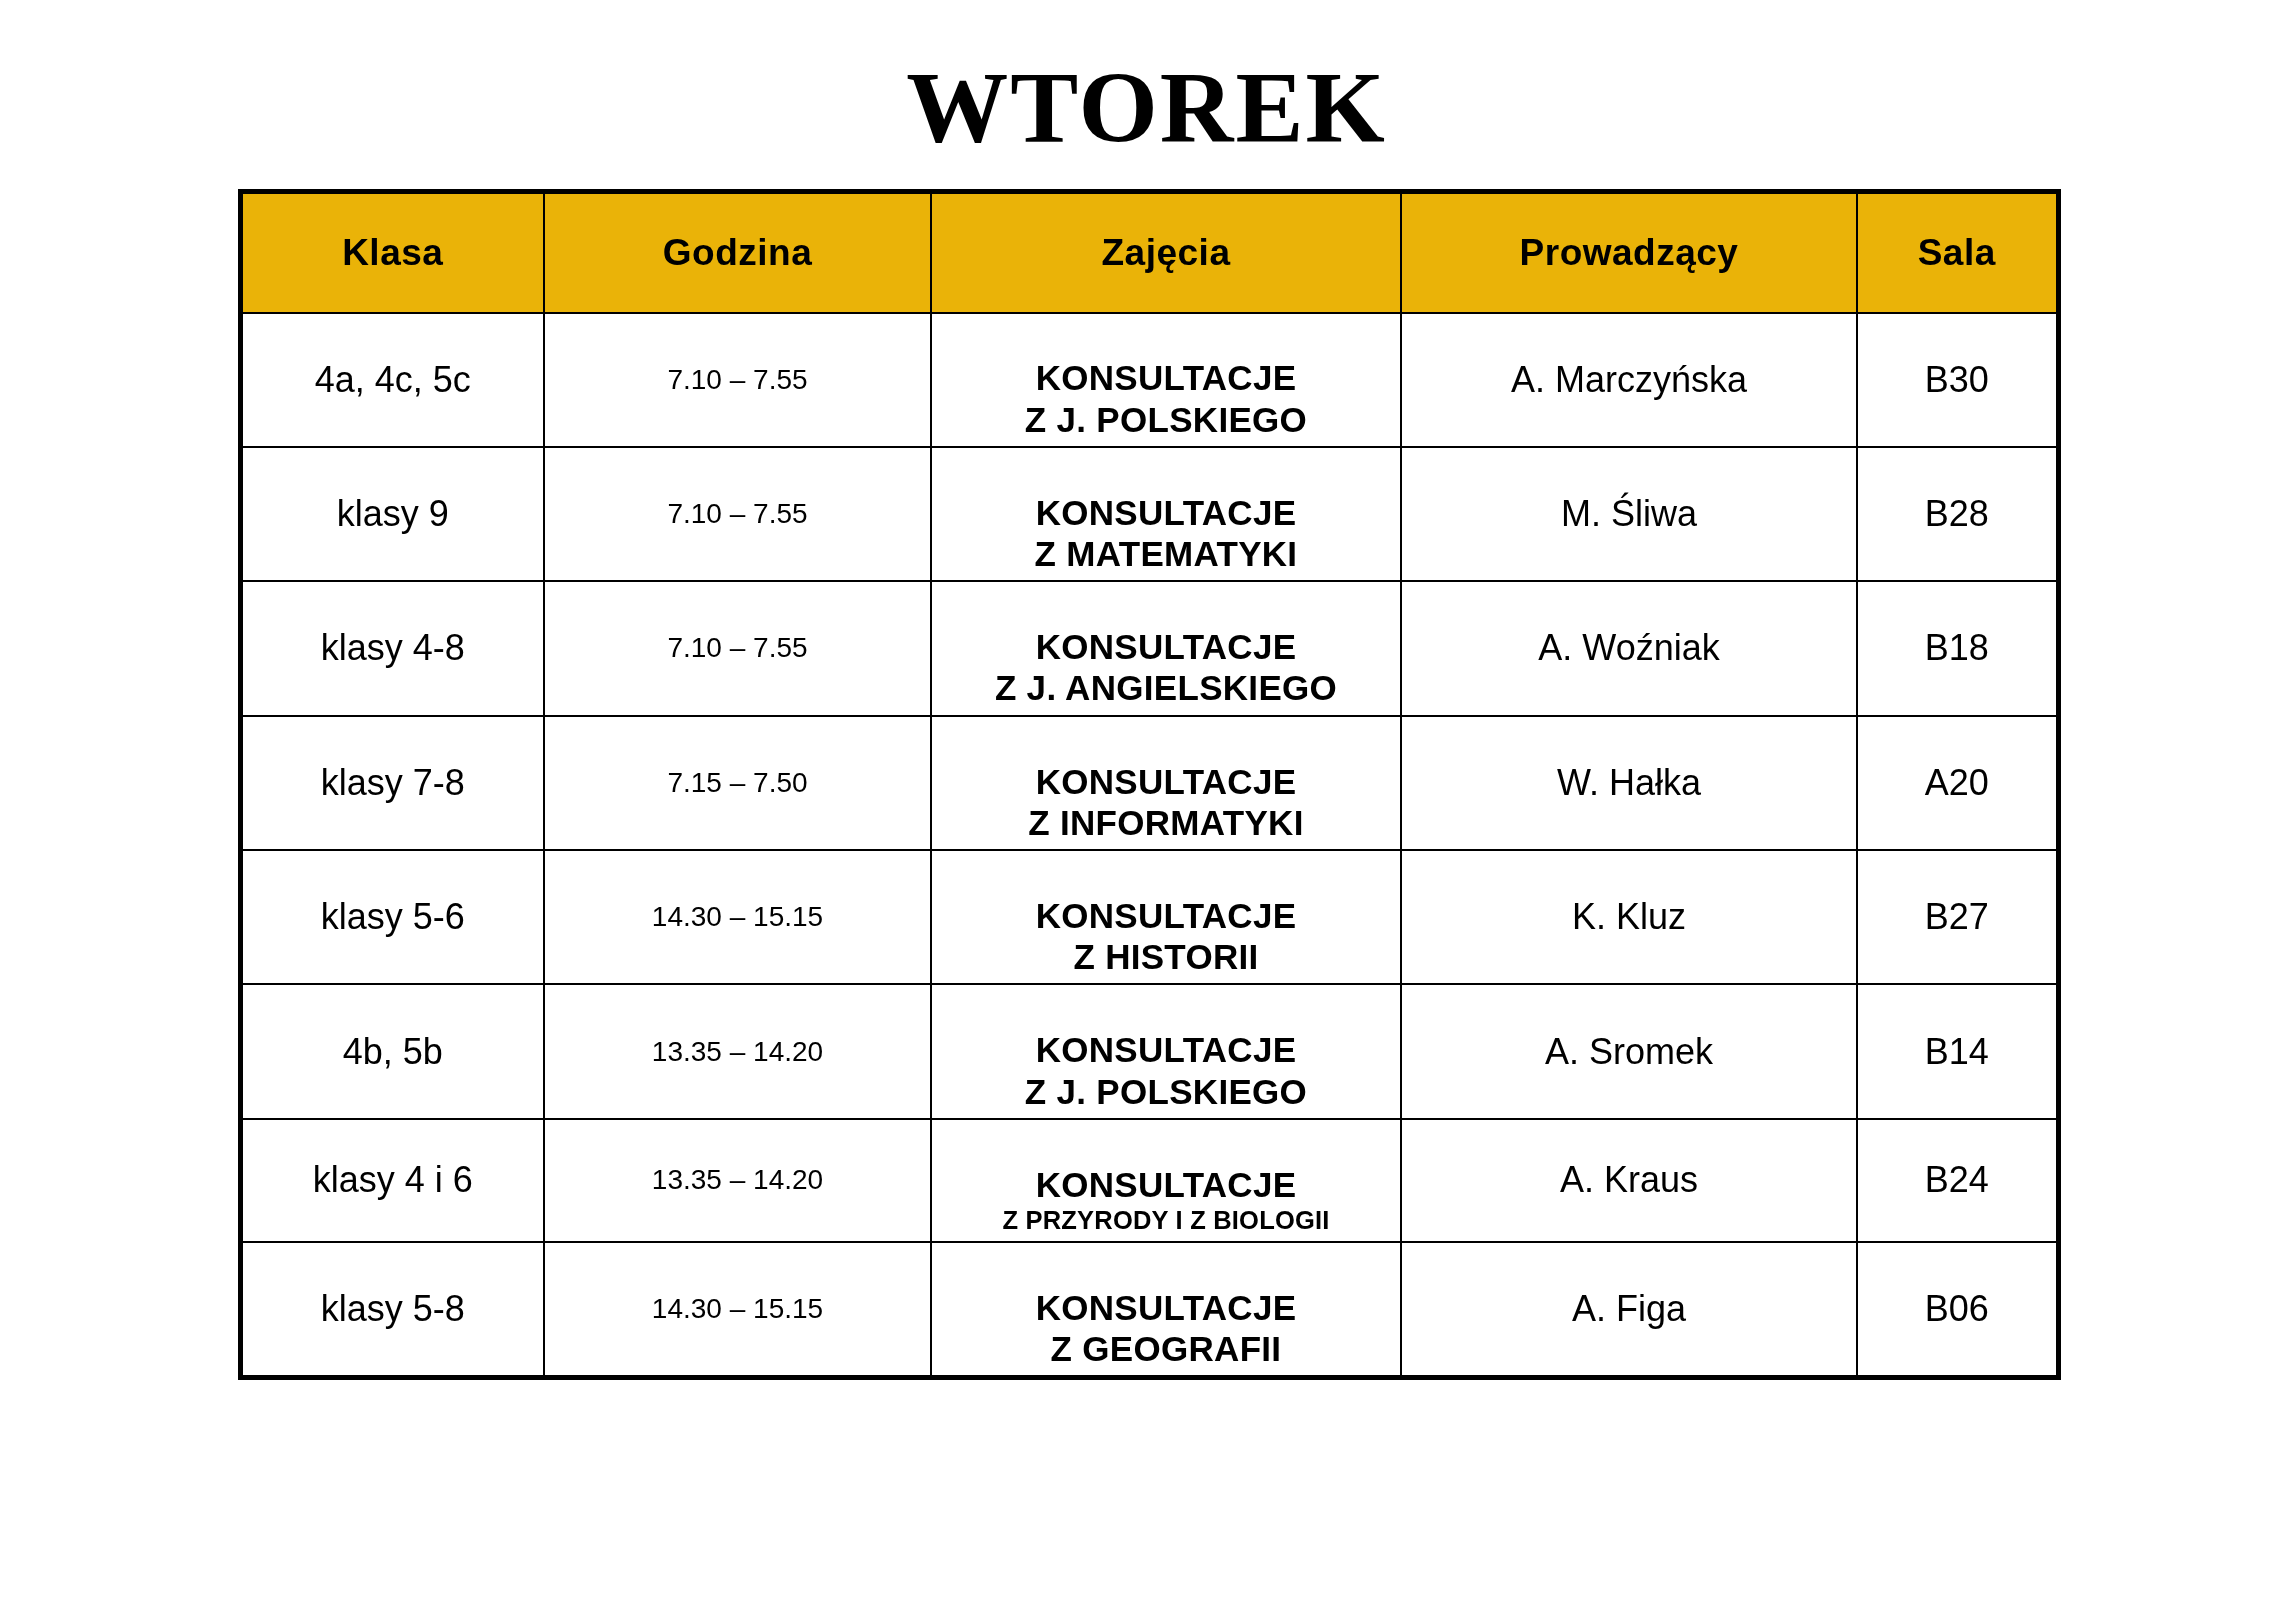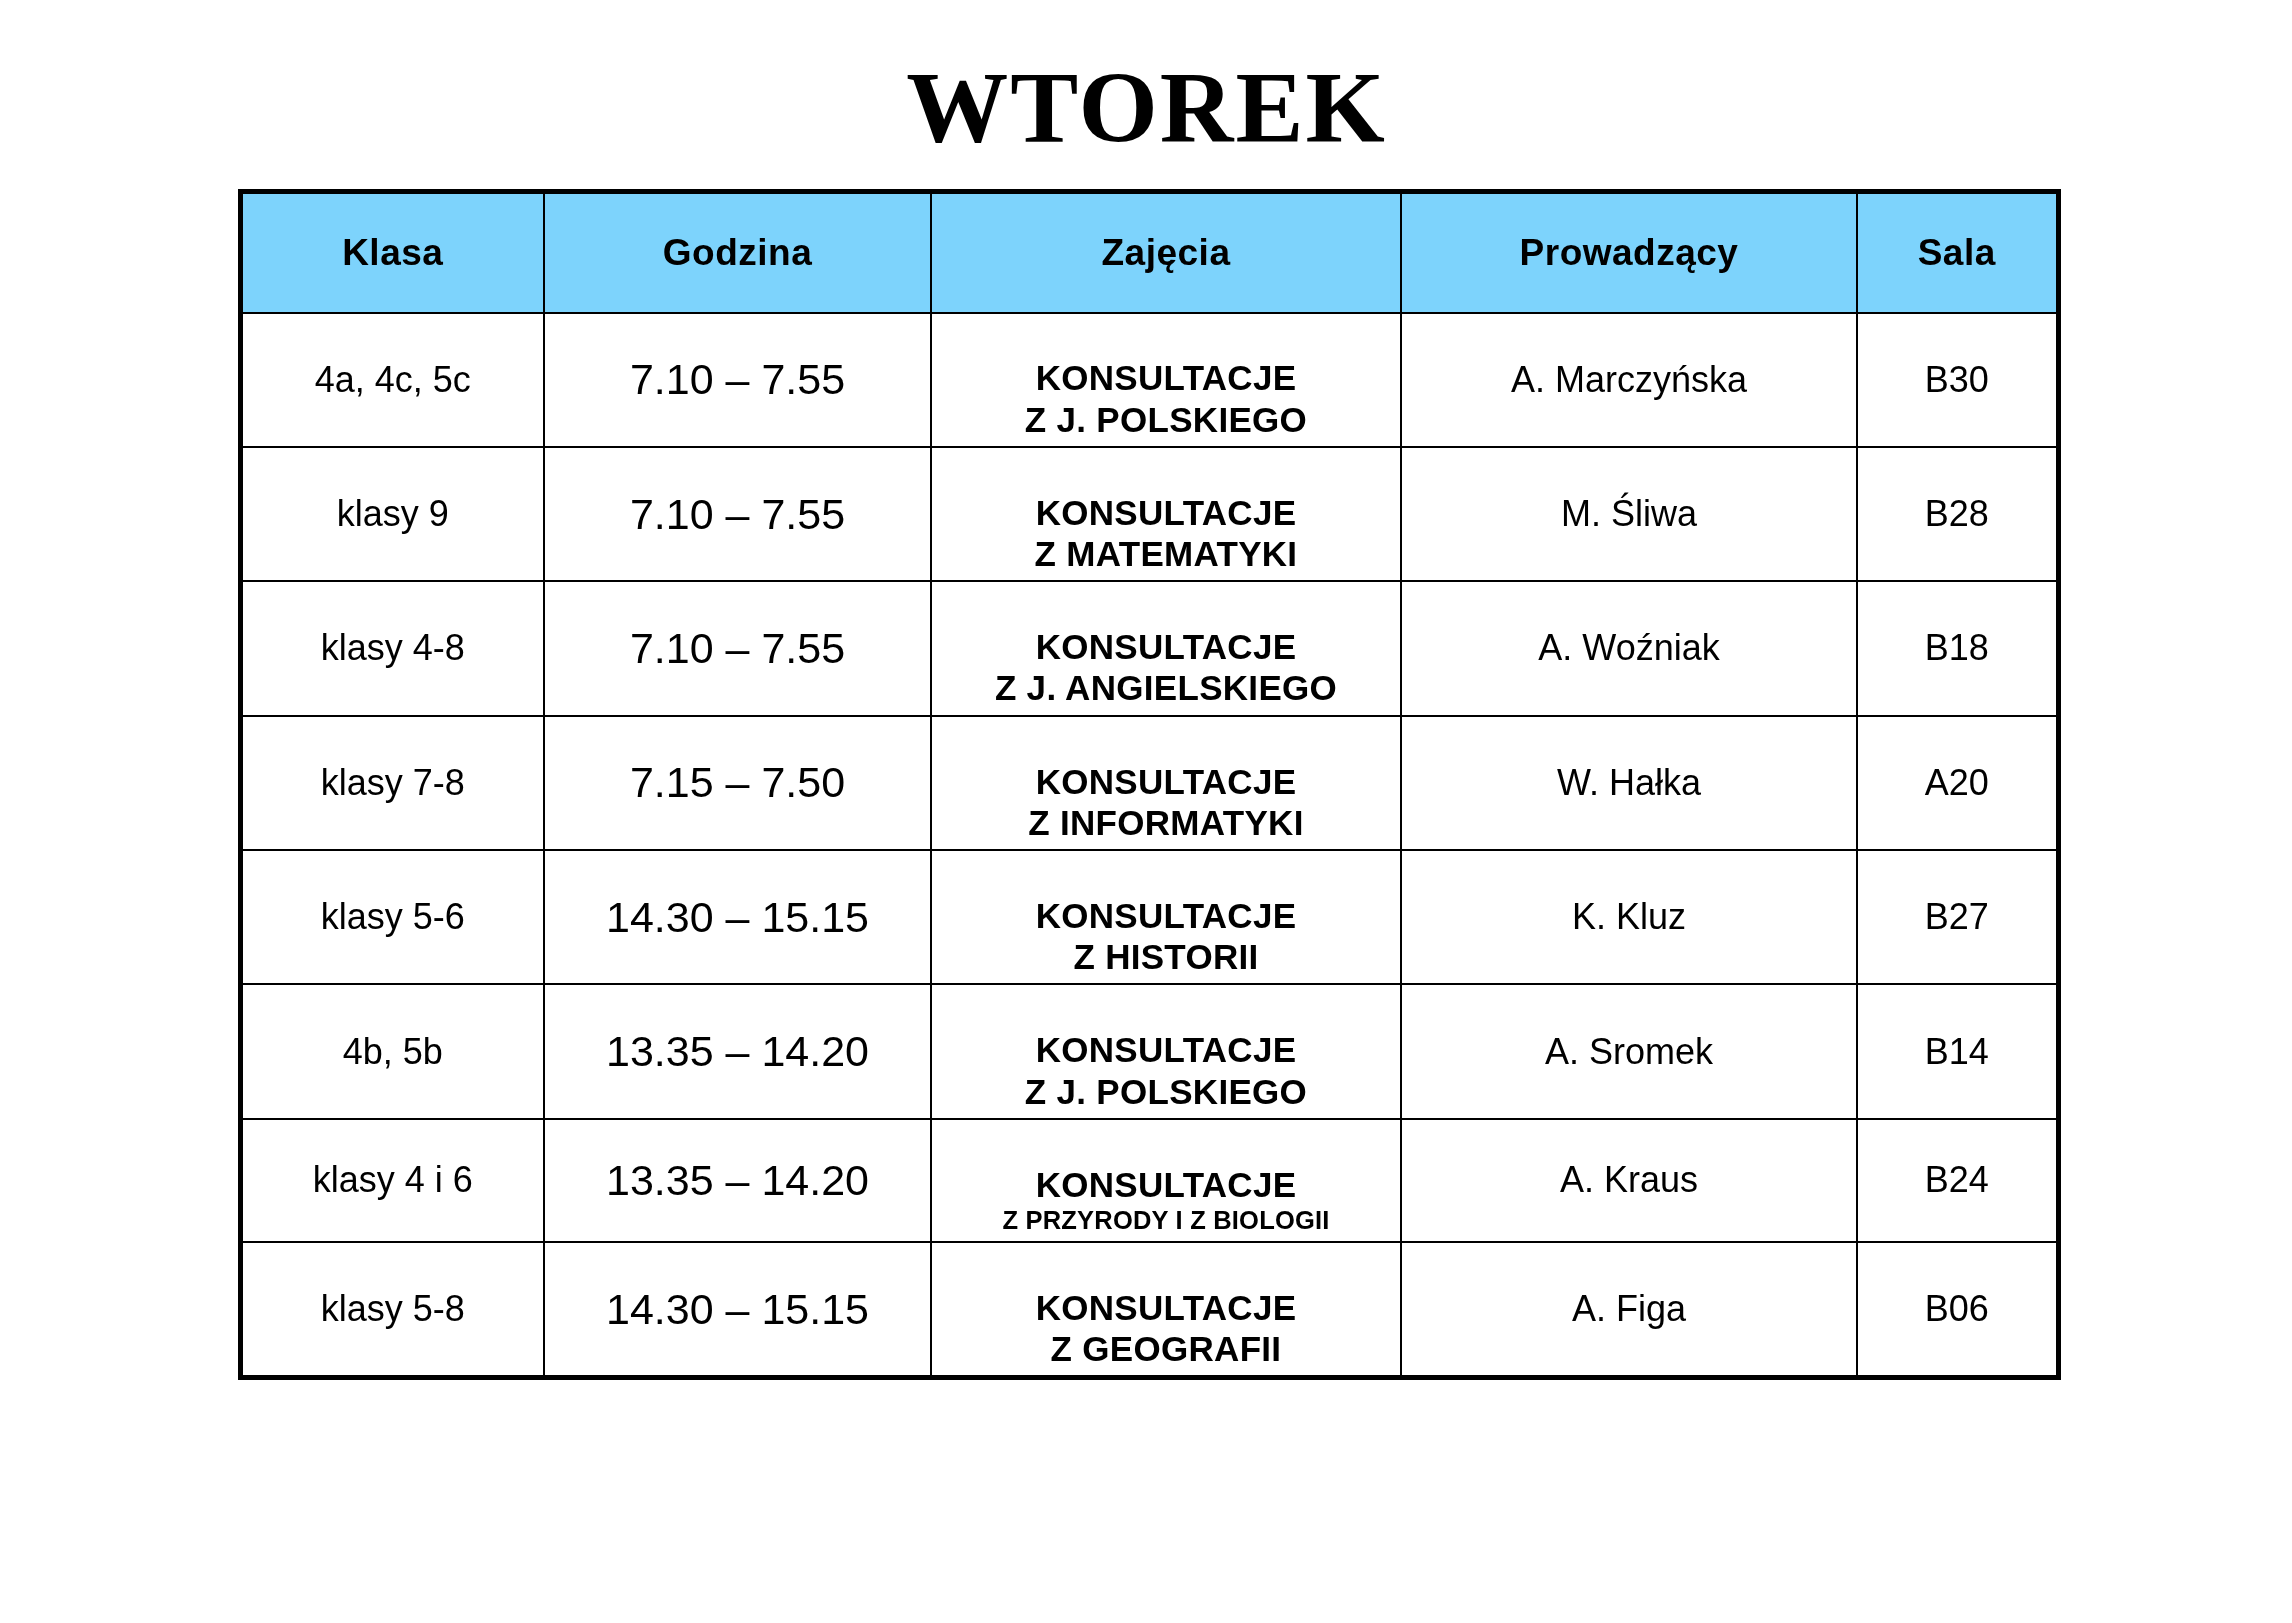--- a/index.html
+++ b/index.html
@@ -47,37 +47,37 @@
   table.schedule col.c-sala     { width: 201px; }
 
   table.schedule th,
   table.schedule td {
     border: 2.9px solid #000000;
     text-align: center;
     vertical-align: middle;
     padding: 5.9px 7.8px;
   }
   table.schedule thead th {
-    background: #7dd3fc;
+    background: #eab308;
     font-size: 37px;
     font-weight: bold;
     height: 106px;
     letter-spacing: 0.5px;
   }
   table.schedule tbody tr {
     height: 109px;
   }
   .cell-klasa,
   .cell-prow,
   .cell-sala {
     font-size: 36px;
     font-weight: normal;
   }
   .cell-godzina {
-    font-size: 43px;
+    font-size: 28px;
     font-weight: normal;
     white-space: nowrap;
   }
   .cell-zajecia {
     font-weight: bold;
     line-height: 1.18;
   }
   .cell-zajecia .l1 {
     display: block;
     font-size: 35px;

